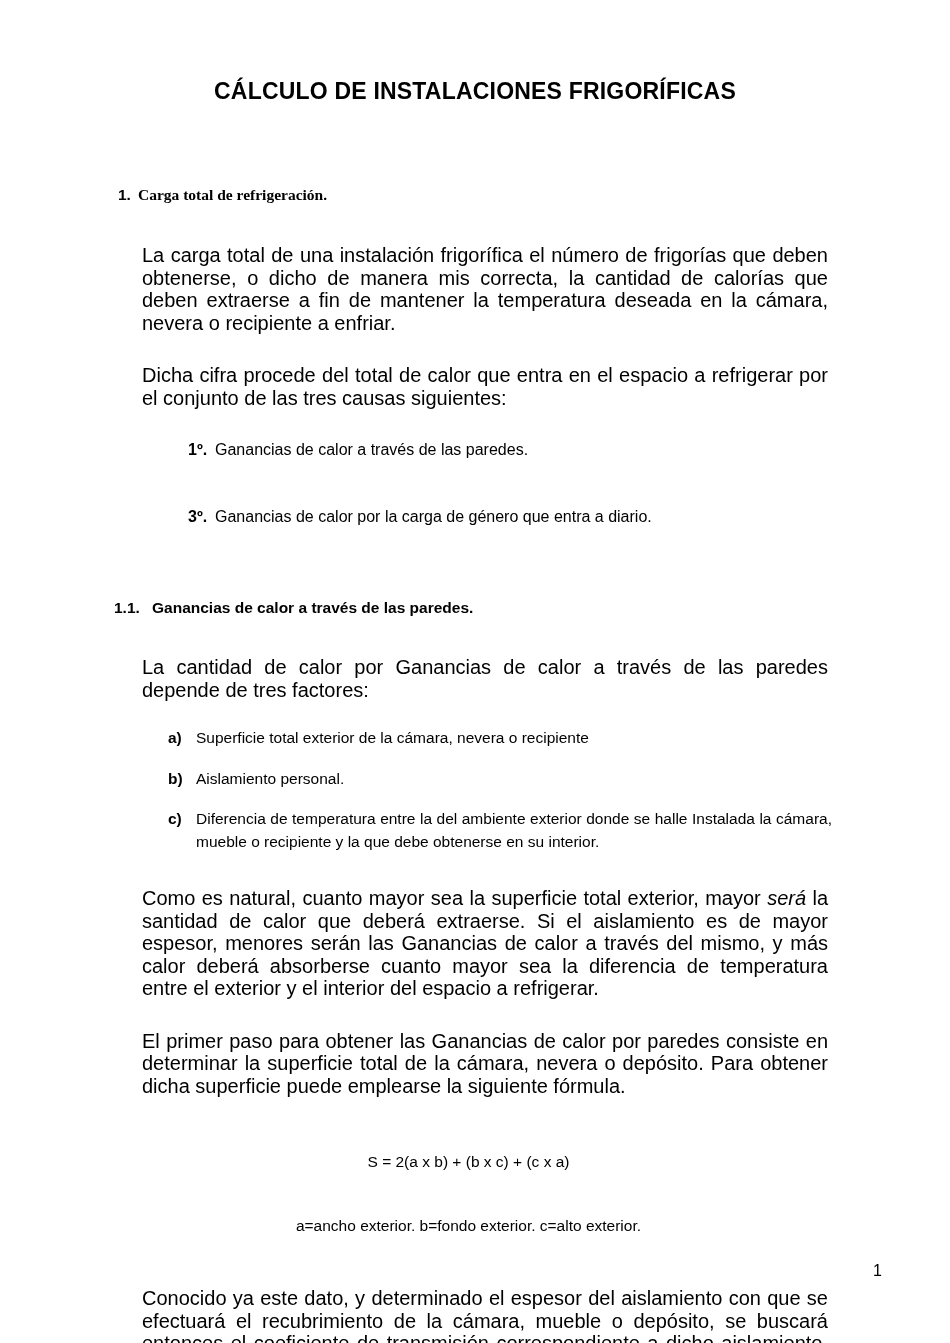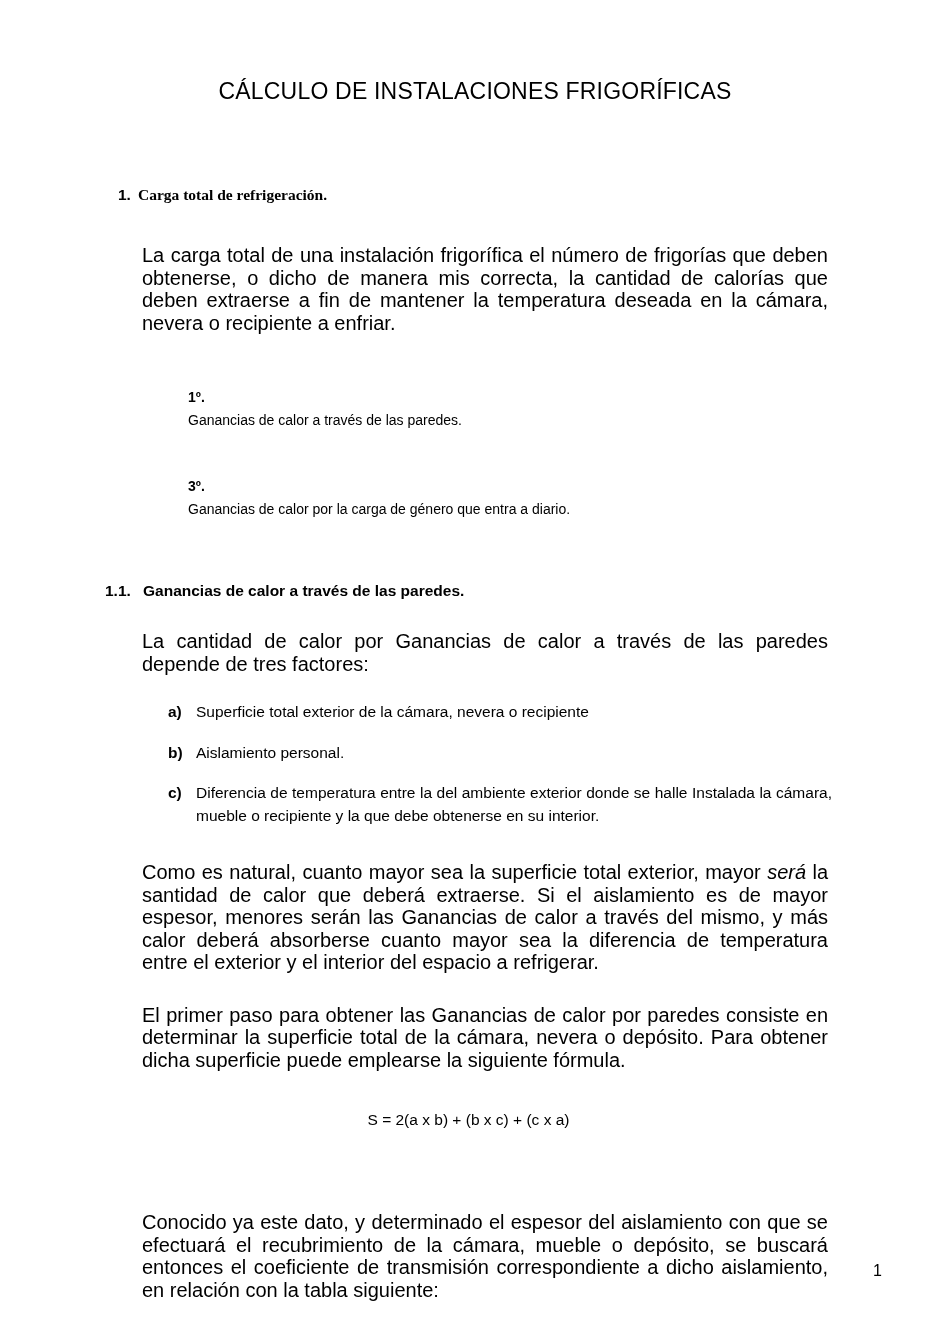--- a/index.html
+++ b/index.html
@@ -22,21 +22,21 @@
   }
 
   
   .doc-title {
     position: absolute;
     top: 78px;
     left: 0;
     width: 950px;
     text-align: center;
     font-size: 23px;
-    font-weight: normal;
+    font-weight: bold;
     letter-spacing: 0.2px;
   }
 
   
   .content {
     position: absolute;
     top: 186px;
     left: 105px;
     width: 727px;   
   }
@@ -50,41 +50,40 @@
   }
   .heading .num {
     flex: 0 0 auto;
     font-weight: bold;
   }
   .heading.lvl1 .num { width: 20px; }
   .heading.lvl1 .txt { margin-left: 0; font-family: Liberation Serif, serif; }
   .heading.lvl2 .num { width: 38px; }
 
   .h-sec1  { margin: 0 0 0 13px; }
-  .h-sec11 { margin: 0; }
+  .h-sec11 { margin: 9px; }
 
   
   p.para {
     font-size: 20px;
     line-height: 22.5px;
     text-align: justify;
     margin: 4px;
     padding-left: 33px;   
   }
 
   
   .olist {
     padding-left: 83px;   
   }
   .olist .li {
     display: flex;
-    font-size: 14px;
+    font-size: 16px;
     line-height: 22.5px;
     text-align: justify;
-    flex-direction: column;
   }
   .olist .mk {
     flex: 0 0 auto;
     width: 27px;
     font-weight: bold;
   }
   .olist .bd {
     flex: 1 1 auto;
     text-align: justify;
   }
@@ -105,21 +104,21 @@
   }
   .alist .bd {
     flex: 1 1 auto;
     text-align: justify;
   }
 
   
   .formula {
     font-size: 15.5px;
     text-align: center;
-    margin: 0;
+    margin: 16px;
   }
   .formula-vars {
     font-size: 15.5px;
     text-align: center;
     margin: 0;
   }
 
   
   .gap-18 { height: 18px; }
   .gap-22 { height: 22px; }
@@ -154,20 +153,21 @@
       <span class="num">1.</span>
       <span class="txt">Carga total de refrigeración.</span>
     </div>
 
     <div class="gap-36"></div>
 
     <p class="para">La carga total de una instalación frigorífica el número de frigorías que deben obtenerse, o dicho de manera mis correcta, la cantidad de calorías que deben extraerse a fin de mantener la temperatura deseada en la cámara, nevera o recipiente a enfriar.</p>
 
     <div class="gap-22"></div>
 
+    <p class="para">Dicha cifra procede del total de calor que entra en el espacio a refrigerar por el conjunto de las tres causas siguientes:</p>
 
     <div class="gap-26"></div>
 
     <div class="olist">
       <div class="li">
         <span class="mk">1º.</span>
         <span class="bd">Ganancias de calor a través de las paredes.</span>
       </div>
       <div class="gap-22"></div>
       <div class="gap-22"></div>
@@ -214,20 +214,21 @@
     <div class="gap-22"></div>
 
     <p class="para">El primer paso para obtener las Ganancias de calor   por paredes consiste en determinar la superficie total de la cámara, nevera o depósito. Para obtener dicha superficie puede emplearse la siguiente fórmula.</p>
 
     <div class="gap-36"></div>
 
     <p class="formula">S = 2(a x b) + (b x c) + (c x a)</p>
 
     <div class="gap-30"></div>
 
+    <p class="formula-vars">a=ancho exterior. b=fondo exterior. c=alto exterior.</p>
 
     <div class="gap-48"></div>
 
     <p class="para">Conocido ya este dato, y determinado el espesor del aislamiento con que se efectuará el recubrimiento de la cámara, mueble o depósito, se buscará entonces el coeficiente de transmisión correspondiente a dicho aislamiento, en relación con la tabla siguiente:</p>
 
   </div>
 
   <div class="page-number">1</div>
 
 </div>

